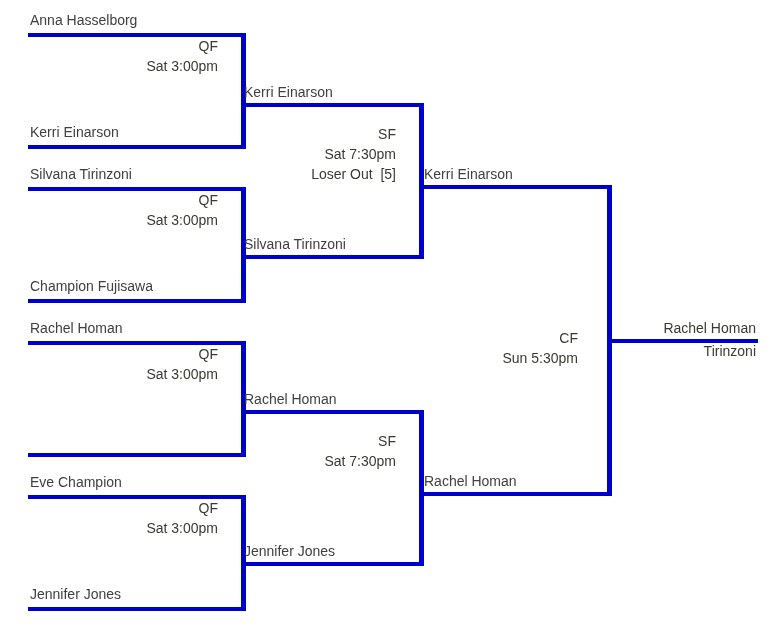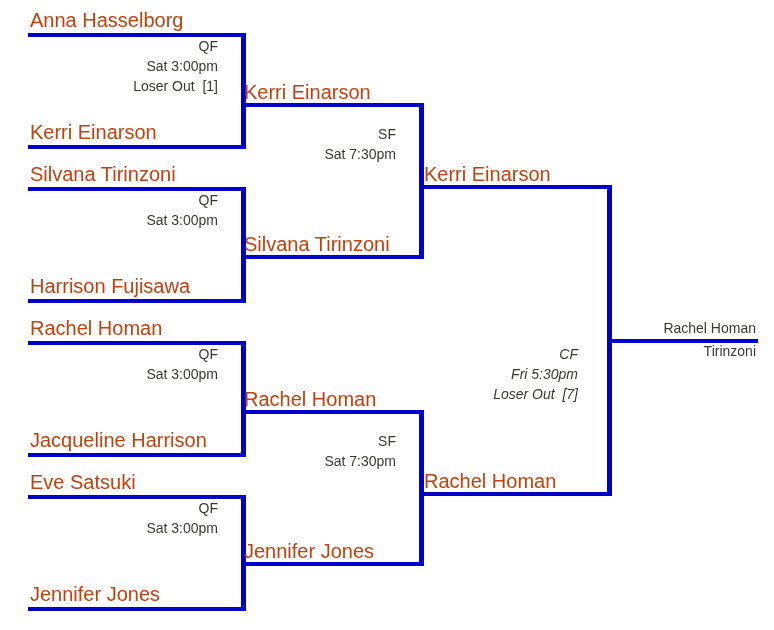--- a/index.html
+++ b/index.html
@@ -18,24 +18,24 @@
   }
   .line {
     position: absolute;
     background: #0000cc;
   }
   .hline { height: 4px; }
   .vline { width: 5px; }
 
   .slot-name {
     position: absolute;
-    font-size: 20px;
+    font-size: 14px;
     line-height: 16px;
     white-space: nowrap;
-    color: #c2410c;
+    color: #404040;
   }
   .slot-name.left { text-align: left; }
 
   .info {
     position: absolute;
     font-size: 14px;
     line-height: 20px;
     text-align: right;
     white-space: nowrap;
     color: #3a3a33;
@@ -58,69 +58,68 @@
 <body>
 
 <div id="bracket">
 
   <div class="slot-name left" style="left:30px; top:12px; width:214px;">Anna Hasselborg</div>
   <div class="line hline" style="left:28px; top:33px; width:218px;"></div>
 
   <div class="info" style="left:28px; top:36px; width:190px;">
     <span class="round">QF</span>
     <span class="time">Sat 3:00pm</span>
-    <span class="loser"><span>Loser Out</span>&nbsp;&nbsp;<span class="seed">[1]</span></span>
   </div>
 
   <div class="slot-name left" style="left:30px; top:124px; width:214px;">Kerri Einarson</div>
   <div class="line hline" style="left:28px; top:145px; width:218px;"></div>
   <div class="line vline" style="left:241px; top:33px; height:116px;"></div>
 
   <div class="slot-name left" style="left:30px; top:166px; width:214px;">Silvana Tirinzoni</div>
   <div class="line hline" style="left:28px; top:187px; width:218px;"></div>
 
   <div class="info" style="left:28px; top:190px; width:190px;">
     <span class="round">QF</span>
     <span class="time">Sat 3:00pm</span>
   </div>
 
-  <div class="slot-name left" style="left:30px; top:278px; width:214px;">Harrison Fujisawa</div>
+  <div class="slot-name left" style="left:30px; top:278px; width:214px;">Champion Fujisawa</div>
   <div class="line hline" style="left:28px; top:299px; width:218px;"></div>
   <div class="line vline" style="left:241px; top:187px; height:116px;"></div>
 
   <div class="slot-name left" style="left:30px; top:320px; width:214px;">Rachel Homan</div>
   <div class="line hline" style="left:28px; top:341px; width:218px;"></div>
 
   <div class="info" style="left:28px; top:344px; width:190px;">
     <span class="round">QF</span>
     <span class="time">Sat 3:00pm</span>
   </div>
 
-  <div class="slot-name left" style="left:30px; top:432px; width:214px;">Jacqueline Harrison</div>
   <div class="line hline" style="left:28px; top:453px; width:218px;"></div>
   <div class="line vline" style="left:241px; top:341px; height:116px;"></div>
 
-  <div class="slot-name left" style="left:30px; top:474px; width:214px;">Eve Satsuki</div>
+  <div class="slot-name left" style="left:30px; top:474px; width:214px;">Eve Champion</div>
   <div class="line hline" style="left:28px; top:495px; width:218px;"></div>
 
   <div class="info" style="left:28px; top:498px; width:190px;">
     <span class="round">QF</span>
     <span class="time">Sat 3:00pm</span>
   </div>
 
   <div class="slot-name left" style="left:30px; top:586px; width:214px;">Jennifer Jones</div>
   <div class="line hline" style="left:28px; top:607px; width:218px;"></div>
   <div class="line vline" style="left:241px; top:495px; height:116px;"></div>
 
   <div class="slot-name left" style="left:244px; top:84px; width:174px;">Kerri Einarson</div>
   <div class="line hline" style="left:242px; top:103px; width:182px;"></div>
 
   <div class="info" style="left:250px; top:124px; width:146px;">
     <span class="round">SF</span>
     <span class="time">Sat 7:30pm</span>
+    <span class="loser"><span>Loser Out</span>&nbsp;&nbsp;<span class="seed">[5]</span></span>
   </div>
 
   <div class="slot-name left" style="left:244px; top:236px; width:174px;">Silvana Tirinzoni</div>
   <div class="line hline" style="left:242px; top:255px; width:182px;"></div>
   <div class="line vline" style="left:419px; top:103px; height:156px;"></div>
 
   <div class="slot-name left" style="left:244px; top:391px; width:174px;">Rachel Homan</div>
   <div class="line hline" style="left:242px; top:410px; width:182px;"></div>
 
   <div class="info" style="left:250px; top:431px; width:146px;">
@@ -128,24 +127,23 @@
     <span class="time">Sat 7:30pm</span>
   </div>
 
   <div class="slot-name left" style="left:244px; top:543px; width:174px;">Jennifer Jones</div>
   <div class="line hline" style="left:242px; top:562px; width:182px;"></div>
   <div class="line vline" style="left:419px; top:410px; height:156px;"></div>
 
   <div class="slot-name left" style="left:424px; top:166px; width:184px;">Kerri Einarson</div>
   <div class="line hline" style="left:422px; top:185px; width:190px;"></div>
 
-  <div class="info" style="left:430px; top:344px; width:148px;font-style:italic;">
+  <div class="info" style="left:430px; top:328px; width:148px;">
     <span class="round">CF</span>
-    <span class="time">Fri 5:30pm</span>
-    <span class="loser"><span>Loser Out</span>&nbsp;&nbsp;<span class="seed">[7]</span></span>
+    <span class="time">Sun 5:30pm</span>
   </div>
 
   <div class="slot-name left" style="left:424px; top:473px; width:184px;">Rachel Homan</div>
   <div class="line hline" style="left:422px; top:492px; width:190px;"></div>
   <div class="line vline" style="left:607px; top:185px; height:311px;"></div>
 
   <div class="champ-label" style="left:584px; top:320px; width:172px;">Rachel Homan</div>
   <div class="line hline" style="left:608px; top:339px; width:150px;"></div>
   <div class="champ-label" style="left:584px; top:343px; width:172px;">Tirinzoni</div>
 

